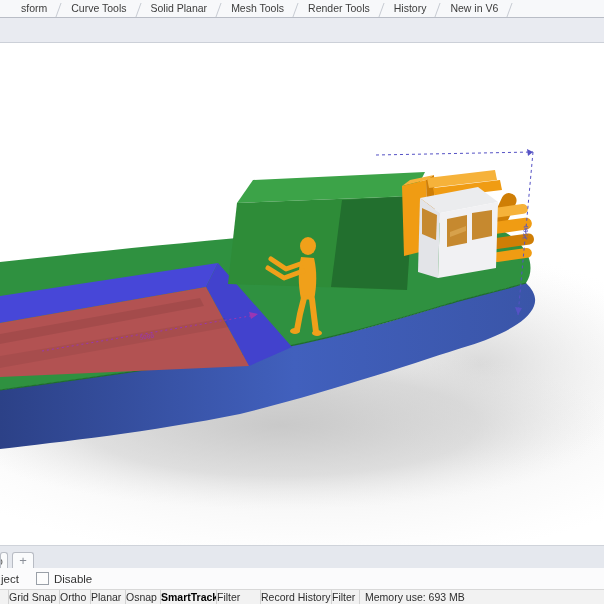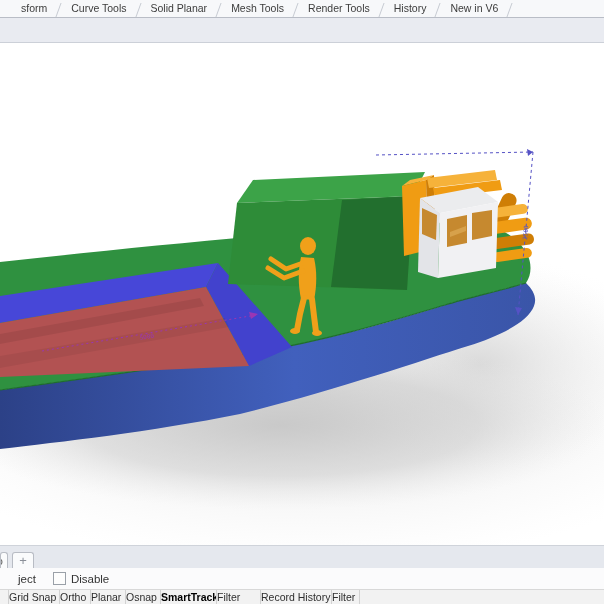--- a/index.html
+++ b/index.html
@@ -31,21 +31,21 @@
   .vtab{background:#fafbfc;border:1px solid #b8bcc4;border-bottom:none;
         border-radius:3px 3px 0 0;height:16px;font-size:10.5px;color:#555;
         display:flex;align-items:center;justify-content:center;box-sizing:border-box}
   .vtab.partial{width:8px;overflow:hidden;justify-content:flex-start}
   .vtab.partial span{margin-left:-4px}
   .vtab.add{width:22px;margin-left:4px;color:#8a8f98;font-size:13px;line-height:14px}
 
   
   .osnap-row{position:absolute;top:568px;left:0;right:0;height:21px;background:#fbfbfc;
              display:flex;align-items:center;font-size:11.5px;color:#333;z-index:5}
-  .osnap-partial{margin-left:18px}
+  .osnap-partial{margin-left:1px}
   .checkbox{width:11px;height:11px;border:1px solid #9aa0a8;background:#fdfdfd;
             margin-left:17px;margin-right:5px;flex:none}
 
   
   .status-bar{position:absolute;top:589px;left:0;right:0;height:15px;background:#f2f2f2;
               border-top:1px solid #d8d8d8;display:flex;font-size:10.5px;color:#2e2e2e;
               line-height:14px;z-index:5}
   .status-cell{border-right:1px solid #d2d2d2;text-align:left;white-space:nowrap;
                overflow:hidden;flex:none;cursor:default}
   .status-cell.spacer{width:8px}
@@ -176,13 +176,14 @@
 <div class="status-bar">
   <div class="status-cell spacer"></div>
   <div class="status-cell" style="width:50px">Grid Snap</div>
   <div class="status-cell" style="width:30px">Ortho</div>
   <div class="status-cell" style="width:34px">Planar</div>
   <div class="status-cell" style="width:34px">Osnap</div>
   <div class="status-cell on" style="width:55px">SmartTrack</div>
   <div class="status-cell" style="width:43px">Filter</div>
   <div class="status-cell" style="width:70px">Record History</div>
   <div class="status-cell" style="width:27px">Filter</div>
+  <div class="status-cell memory">Memory use: 693 MB</div>
 </div>
 
 </body></html>

